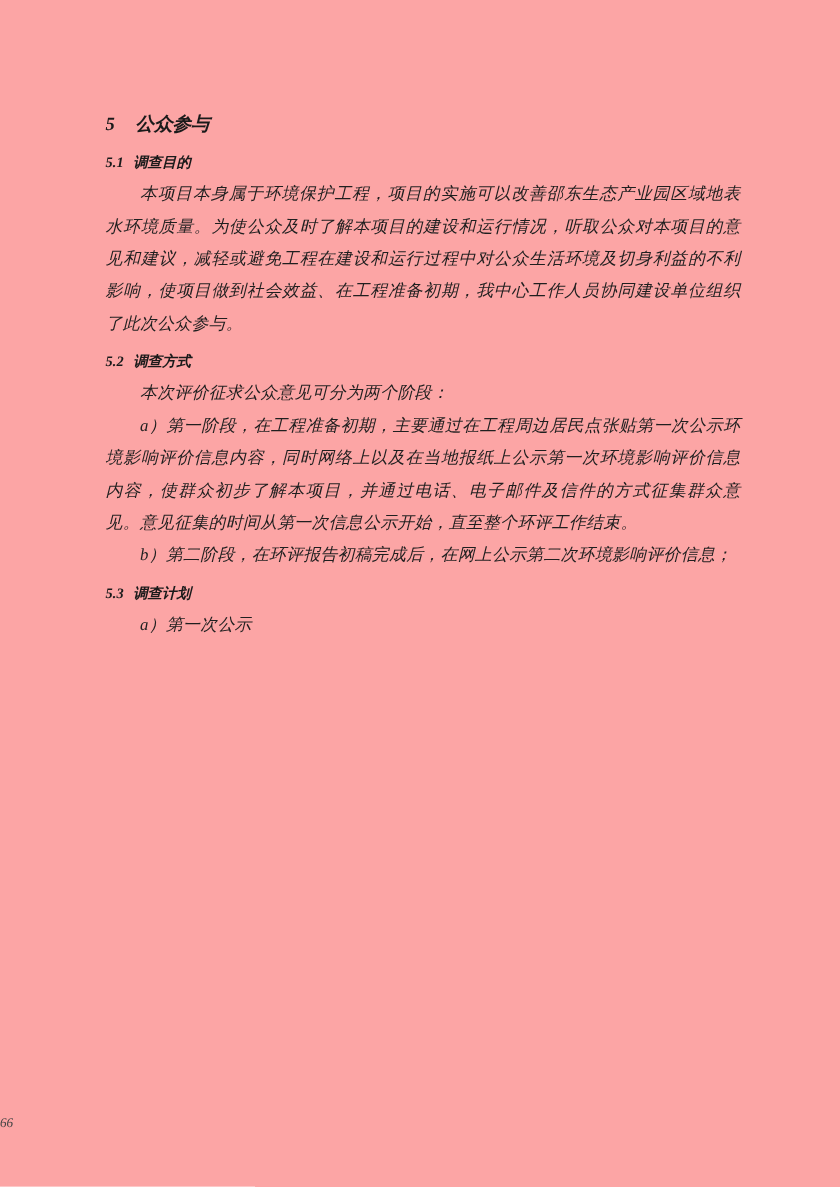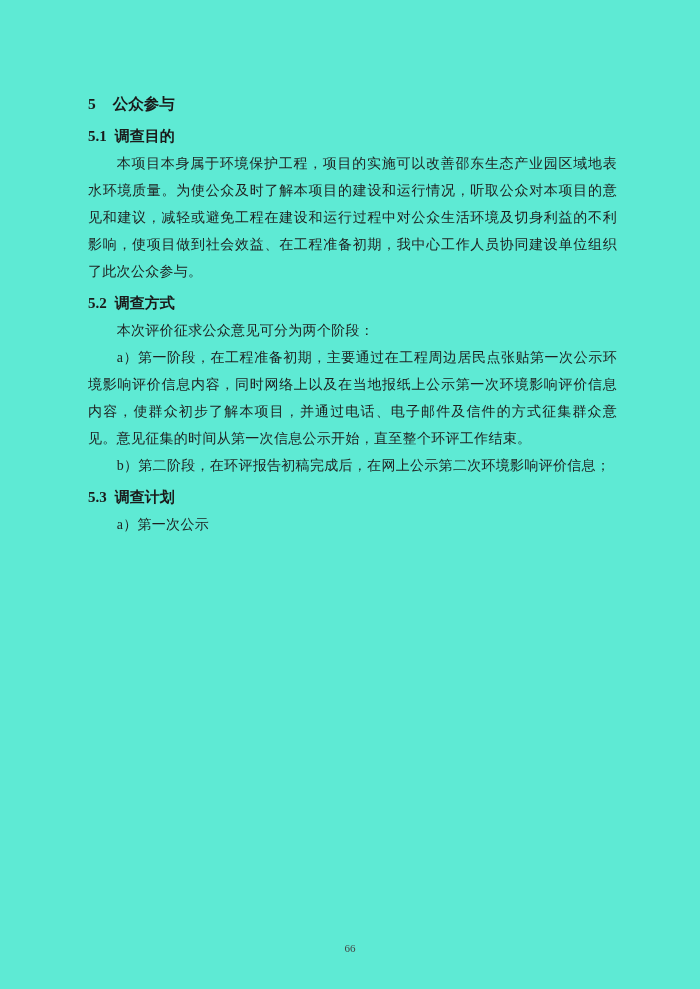--- a/index.html
+++ b/index.html
@@ -5,39 +5,40 @@
   html, body {
     margin: 0;
     padding: 0;
     background: #ffffff;
   }
   .page {
     position: relative;
     width: 700px;
     height: 989px;
     box-sizing: border-box;
-    background: #5eead4;
+    background: #fca5a5;
     padding: 90px 83px 0 88px;
     font-family: "Liberation Serif", "DejaVu Serif", serif;
     color: #1f1f1f;
     overflow: hidden;
+    font-style: italic;
   }
   h1.sec, h2.sec {
     margin: 0;
     padding: 0;
     font-family: "Liberation Sans", "DejaVu Sans", sans-serif;
     font-weight: bold;
     color: #1a1a1a;
   }
   h1.sec {
     font-size: 15.5px;
     line-height: 28px;
   }
   h2.sec {
-    font-size: 15px;
+    font-size: 12px;
     line-height: 27px;
     margin-top: 4px;
   }
   h1.sec .hnum {
     display: inline-block;
     margin-right: 17px;
     font-family: "Liberation Serif", "DejaVu Serif", serif;
   }
   h2.sec .hnum {
     display: inline-block;
@@ -51,22 +52,21 @@
     line-height: 27px;
     text-indent: 2.05em;
     text-align: justify;
     text-align-last: left;
     letter-spacing: 0.3px;
   }
   .page-footer {
     position: absolute;
     left: 0;
     right: 0;
-    bottom: 35px;
-    text-align: center;
+    bottom: 47px;
     font-size: 11px;
     color: #444444;
     font-family: "Liberation Serif", "DejaVu Serif", serif;
   }
 </style>
 </head>
 <body>
 
 <div class="page">
 

